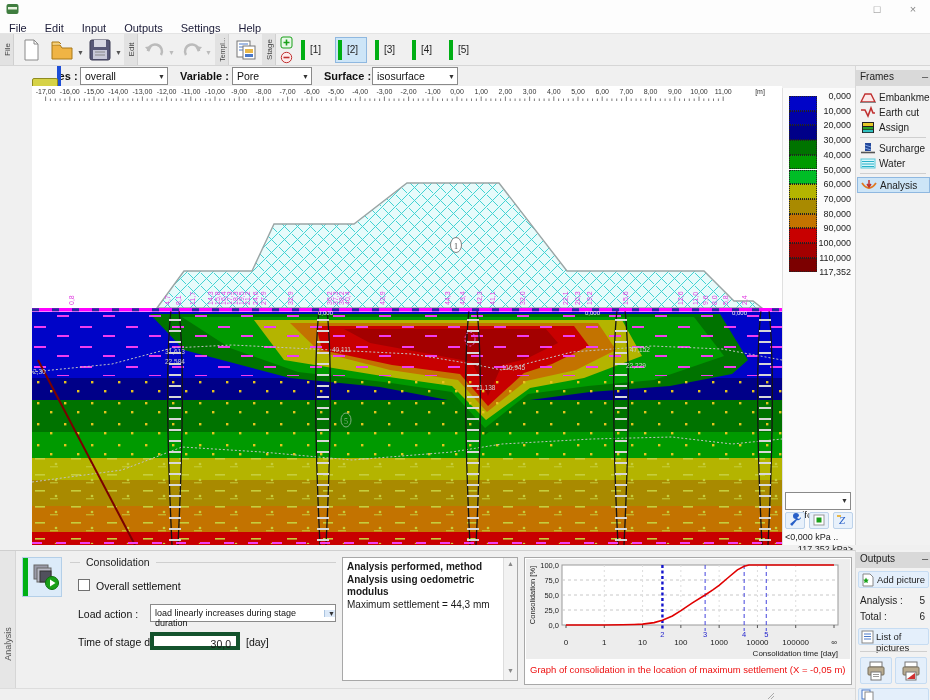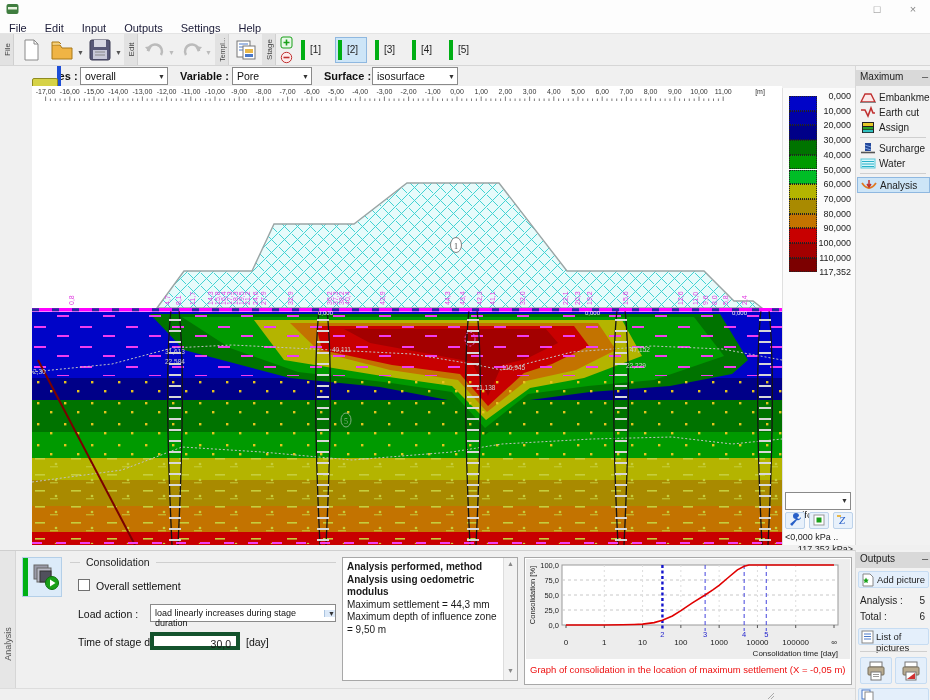--- a/index.html
+++ b/index.html
@@ -536,21 +536,21 @@
     <svg width="18" height="15" viewBox="0 0 18 15">
         <text x="5" y="11" font-size="11" font-style="italic" fill="#2860c8" font-family="Liberation Serif, serif">Z</text>
         <rect x="3" y="2" width="4" height="2" fill="#e8b84a"></rect>
       </svg>
   </div>
   <div class="kpa" style="left:2px;top:444px;">&lt;0,000 kPa ..</div>
   <div class="kpa" style="left:0;top:456px;width:70px;text-align:right;">.. 117,352 kPa&gt;</div>
 </div>
 
 <div class="abs" id="framespanel">
-  <div class="panel-head" style="top:4px;"><span>Maximum</span><span class="panel-min">–</span></div>
+  <div class="panel-head" style="top:4px;"><span>Frames</span><span class="panel-min">–</span></div>
   <div class="frame-item" style="top:24px;">
     <svg class="ic" width="16" height="13" viewBox="0 0 16 13">
         <path d="M1,11 L5,3 H11 L15,11 Z" fill="#fce8e8" stroke="#c03030" stroke-width="1.4"></path>
         <line x1="0" y1="11.5" x2="16" y2="11.5" stroke="#888"></line>
       </svg>
     <span class="tx">Embankment</span>
   </div>
   <div class="frame-item" style="top:39px;">
     <svg class="ic" width="16" height="13" viewBox="0 0 16 13">
         <path d="M1,4 h4 l3,6 l3,-8 l2,5 h2" fill="none" stroke="#c03030" stroke-width="1.6"></path>
@@ -617,21 +617,20 @@
     <div class="combo" style="left:82px;top:49px;width:186px;height:18px;font-size:9px;padding-top:3px;"><span>load linearly increases during stage duration</span><span class="arr" style="top:5px;border-left:1px solid #aac4e0;padding-left:3px;background:#dce9f8;margin-right:-2px;width:11px;">▼</span></div>
     <span class="fld-label" style="left:10px;top:81px;">Time of stage duration :</span>
     <div class="abs" style="left:82px;top:77px;width:90px;height:18px;background:#fff;border:4px solid #14532d;font-size:10.5px;text-align:right;padding:2px 5px 0 0;">30,0</div>
     <span class="fld-label" style="left:178px;top:81px;">[day]</span>
   </div>
 
   <div id="results-box">
     <div id="results-text">
       <div style="font-weight:bold;">Analysis performed, method Analysis using oedometric modulus</div>
       <div>Maximum settlement = 44,3 mm</div>
-      <div>Maximum depth of influence zone = 9,50 m</div>
     </div>
     <div id="results-scroll">
         <div style="margin-top:2px;">▲</div>
         <div style="margin-top:100px;">▼</div>
       </div>
   </div>
 
   <div id="graph-box">
     <svg id="graph-svg" width="324" height="100" viewBox="0 0 324 100" style="position:absolute;left:1px;top:1px;">
         <rect x="0" y="0" width="324" height="100" fill="#ededed"></rect>

